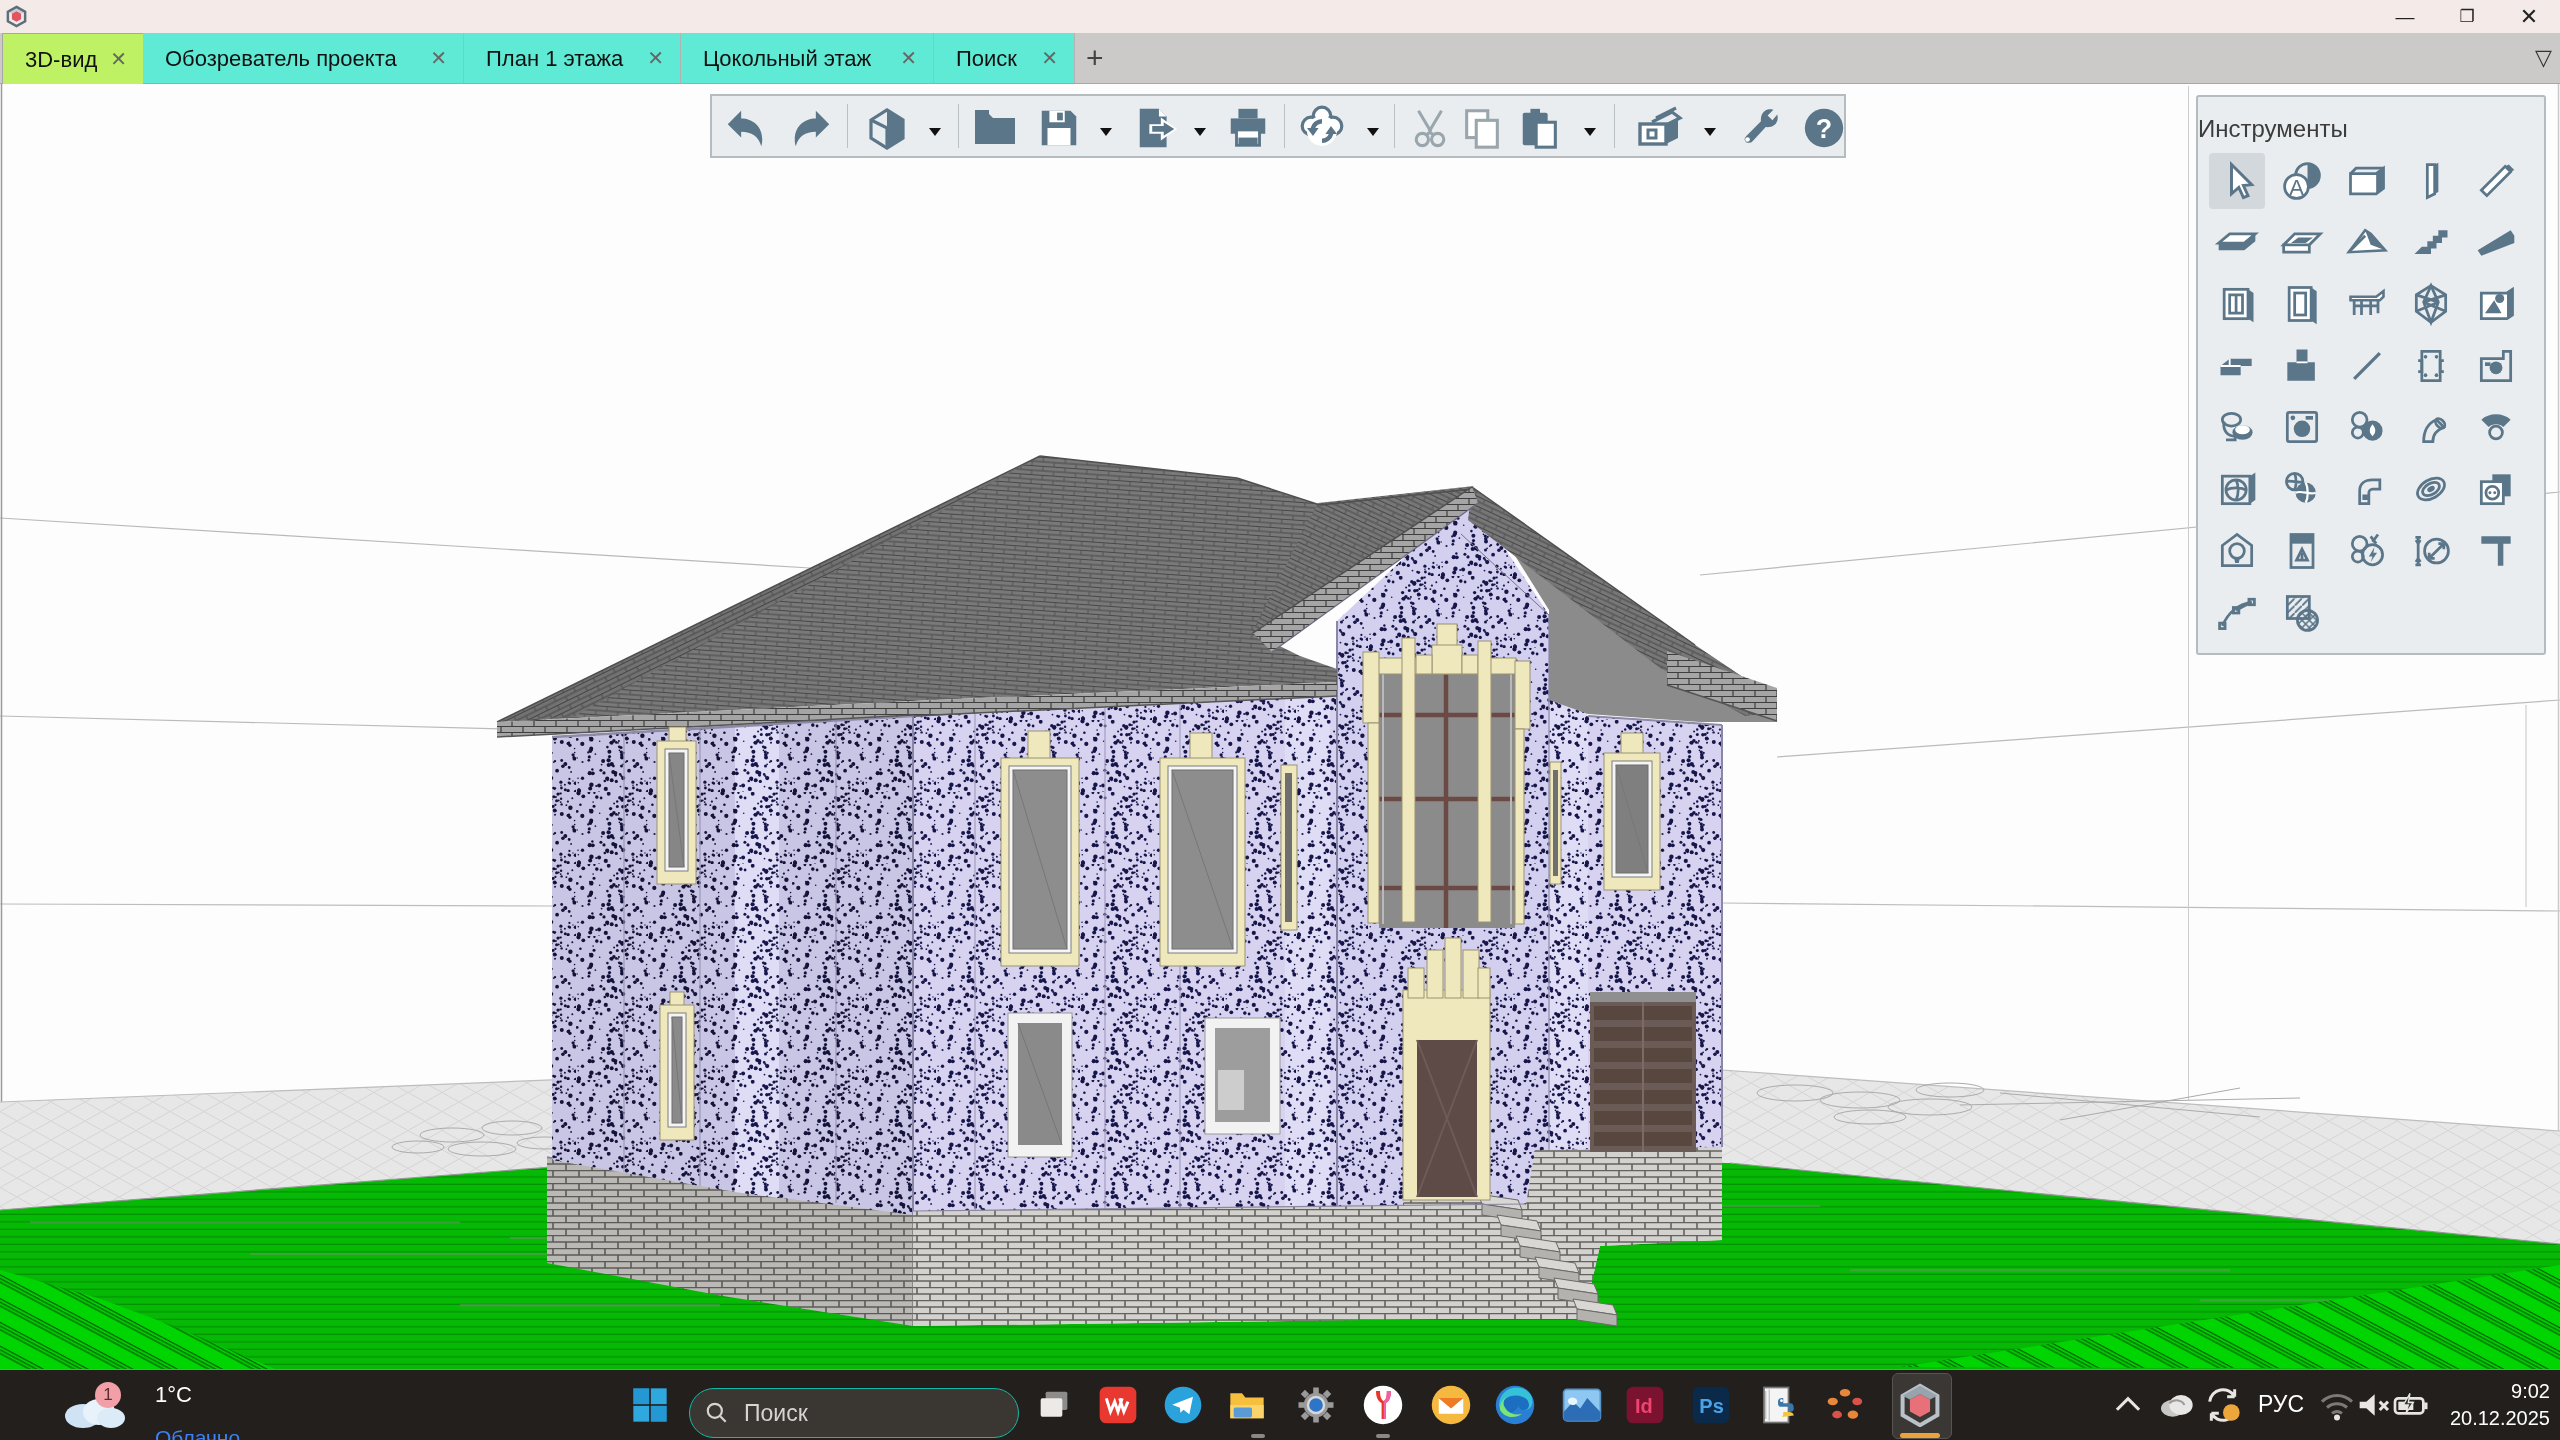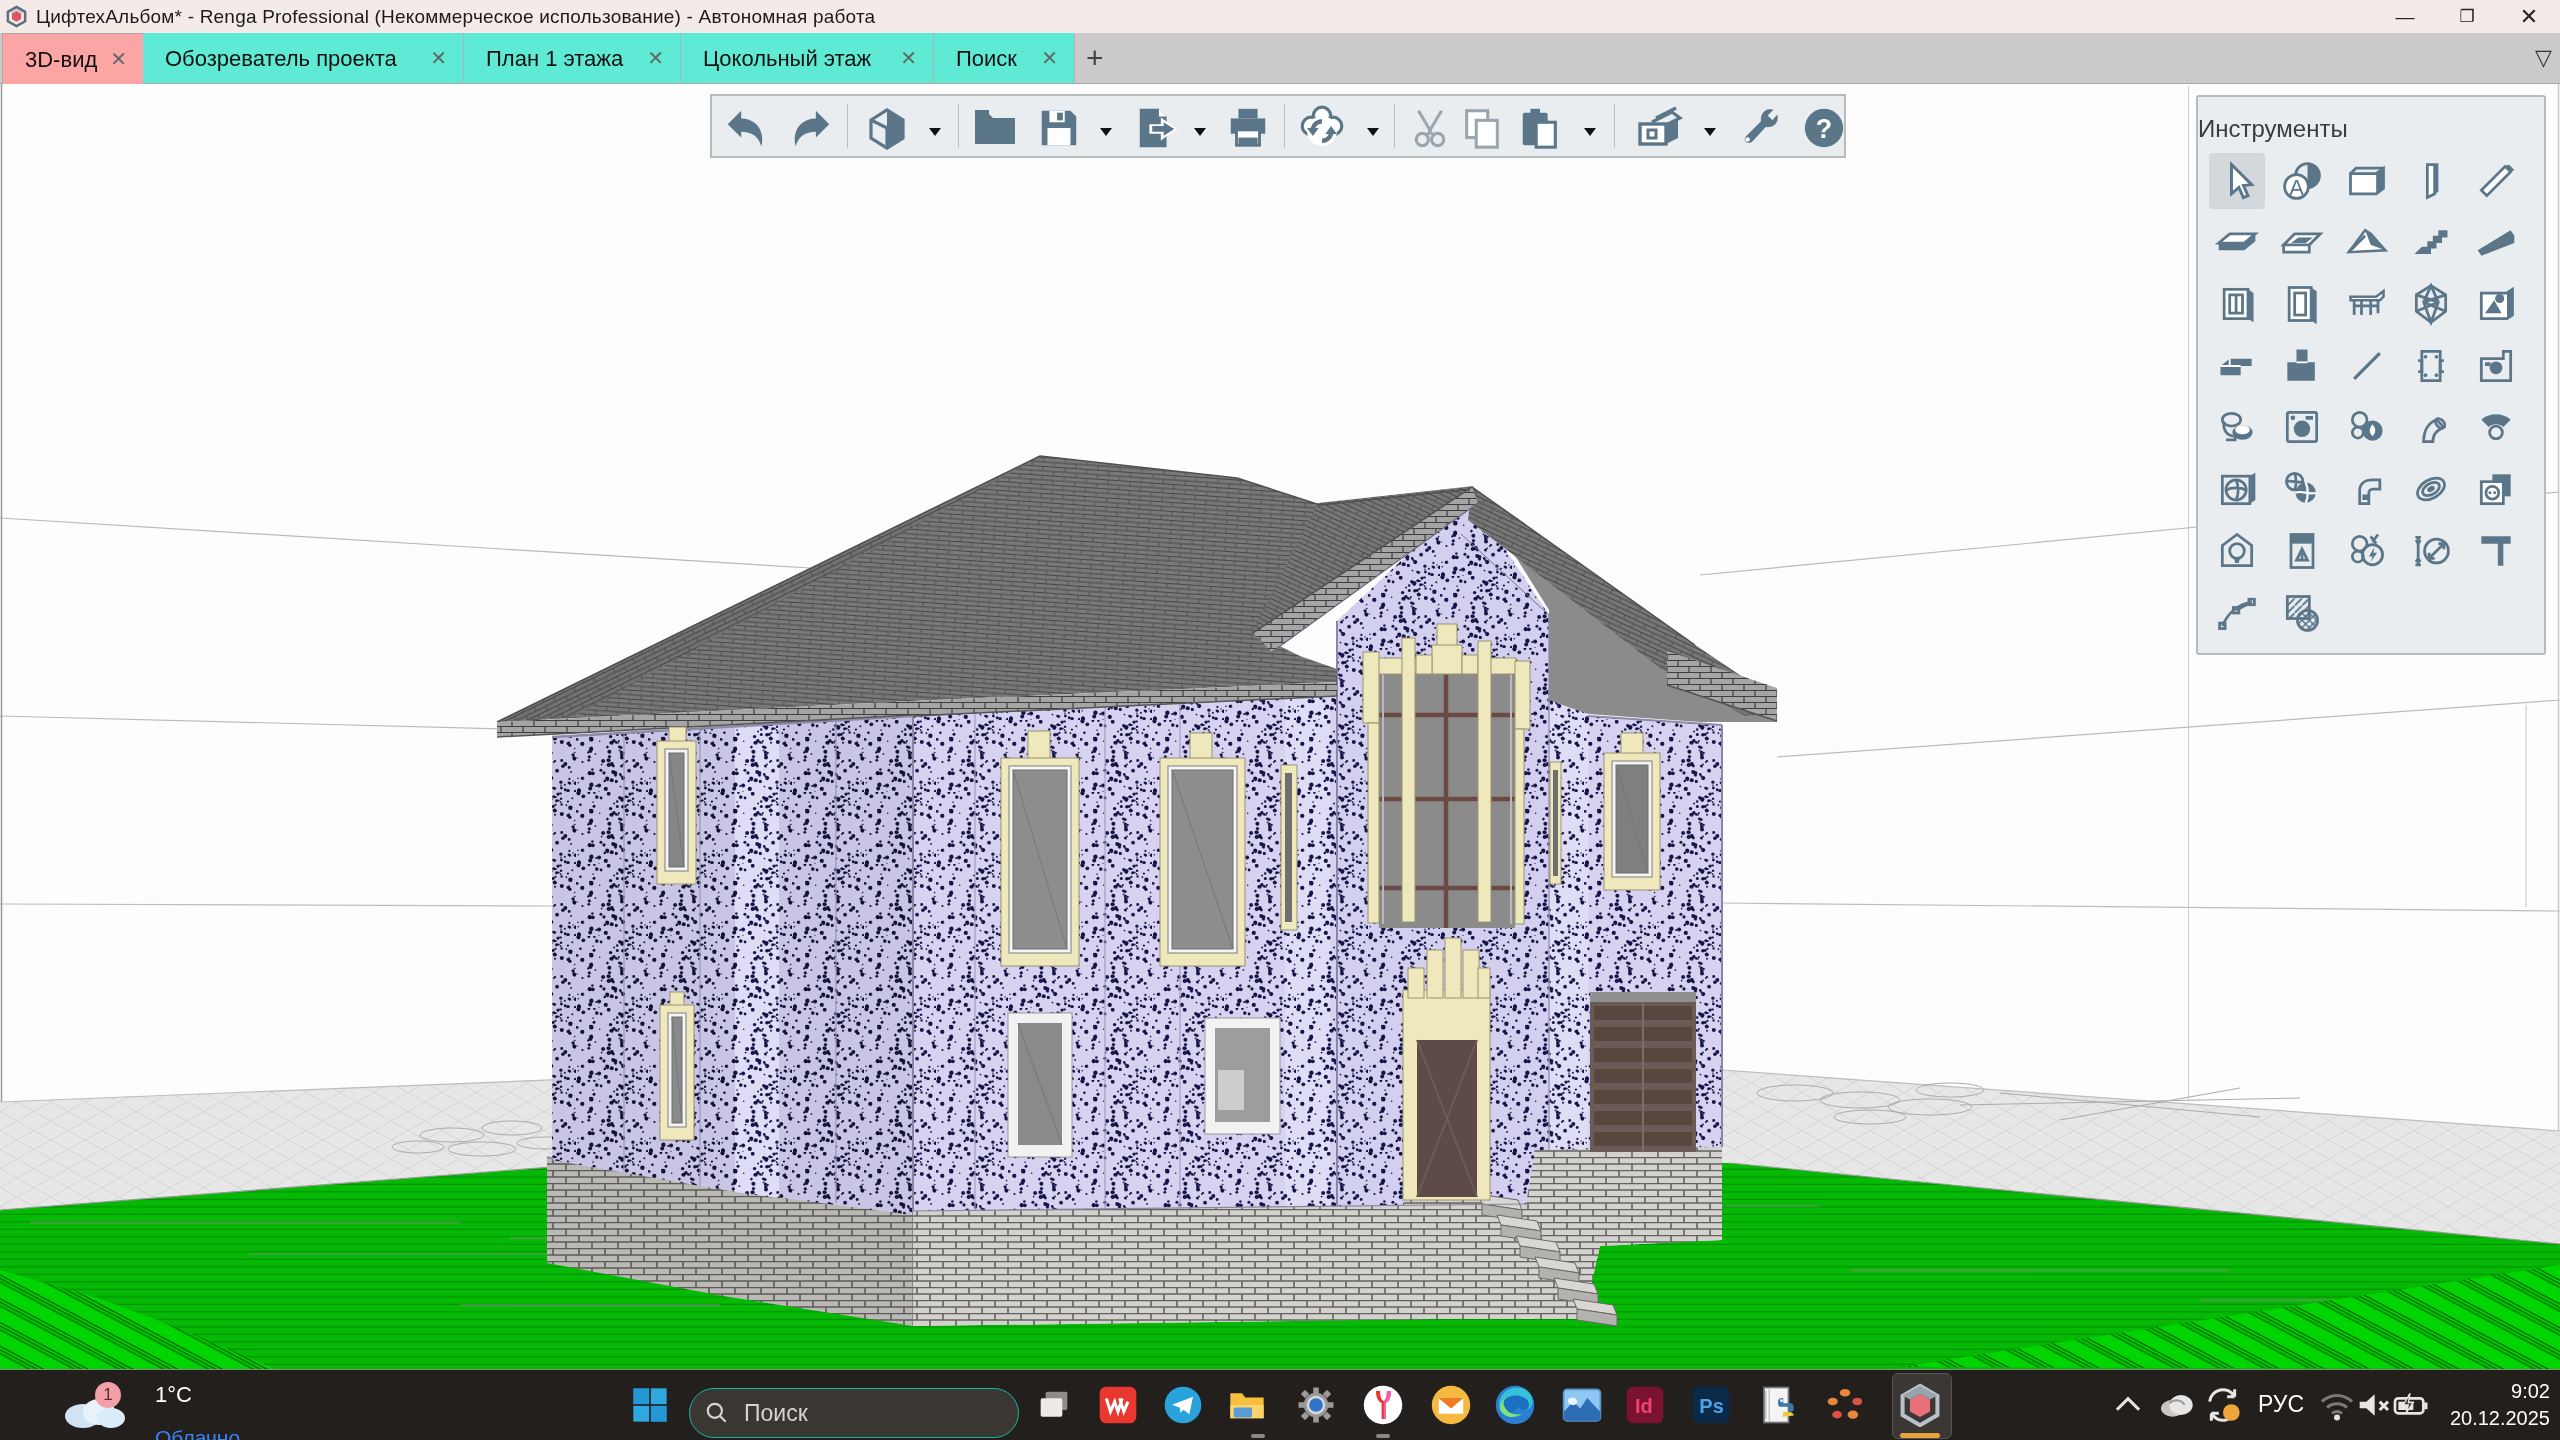--- a/index.html
+++ b/index.html
@@ -2,41 +2,40 @@
 <html><head><meta charset="utf-8"><style>
 html,body{margin:0;padding:0;width:2560px;height:1440px;overflow:hidden;background:#fdfdfd;font-family:"Liberation Sans",sans-serif;}
 #titlebar{position:absolute;left:0;top:0;width:2560px;height:33px;background:#f4ebe9;}
 #title-ic{position:absolute;left:5px;top:5px;width:23px;height:23px;}
 #title-tx{position:absolute;left:36px;top:6px;font-size:19px;color:#1b1b1b;letter-spacing:.2px;}
 .wbtn{position:absolute;top:0;height:33px;width:62px;color:#222;font-size:19px;text-align:center;line-height:33px;}
 #tabbar{position:absolute;left:0;top:33px;width:2560px;height:51px;background:#cccac9;border-bottom:1px solid #a9a7a6;box-sizing:border-box;}
 .tab{position:absolute;top:0;height:50px;background:#5eead4;border-right:1px solid #b5b3b2;font-size:22px;color:#111;}
 .tab .lb{position:absolute;left:22px;top:13px;white-space:nowrap;}
 .tab .cl{position:absolute;right:16px;top:13px;color:#666;font-size:20px;}
-.tab.act{background:#fca5a5;border:1px solid #a9a7a6;border-bottom:none;height:51px;}
+.tab.act{background:#bef264;border:1px solid #a9a7a6;border-bottom:none;height:51px;}
 #plus{position:absolute;top:8px;font-size:30px;color:#444;}
 #dd{position:absolute;right:8px;top:12px;color:#333;font-size:22px;}
 #viewport{position:absolute;left:0;top:84px;width:2560px;height:1285px;background:#fdfdfd;}
 #toolbar{position:absolute;left:710px;top:10px;width:1136px;height:64px;background:#e9edf0;border:2px solid #b4bcc0;box-sizing:border-box;}
 #tools{position:absolute;left:2196px;top:11px;width:350px;height:560px;background:#e9edf0;border:2px solid #b4bcc0;border-radius:3px;box-sizing:border-box;}
 #tools h3{margin:0;font-size:24px;font-weight:400;color:#3c3c3c;margin-top:18px;}
 #taskbar{position:absolute;left:0;top:1369px;width:2560px;height:71px;background:#221f1d;border-top:1px solid #8a8884;box-sizing:border-box;}
 #weather{position:absolute;left:55px;top:10px;width:260px;height:52px;color:#fff;}
 #search{position:absolute;left:689px;top:18px;width:330px;height:50px;background:#39363305;background:#3a3733;border:1px solid #14b8a6;border-radius:25px;box-sizing:border-box;color:#cfcdca;}
 #clock{position:absolute;right:10px;top:8px;color:#fff;text-align:right;font-size:20px;line-height:27px;}
 </style></head><body>
 <div id="titlebar">
  <svg id="title-ic" viewBox="0 0 24 24">
       <g fill="none" stroke="#5c6f7b" stroke-width="2.6">
         <path d="M12 2 L21 7 V17 L12 22 L3 17 V7 Z"></path>
       </g>
       <path d="M12 6.5 L16.8 9.2 V14.8 L12 17.5 L7.2 14.8 V9.2 Z" fill="#e05660"></path>
       <path d="M12 2 L21 7 L16.8 9.2 L12 6.5 L7.2 9.2 L3 7 Z" fill="#5c6f7b" opacity=".25"></path>
     </svg>
- <div id="title-tx">ЦифтехАльбом* - Renga Professional (Некоммерческое использование) - Автономная работа</div>
  <div class="wbtn" style="right:124px;">—</div>
  <div class="wbtn" style="right:62px;font-size:17px;">❐</div>
  <div class="wbtn" style="right:0;font-size:22px;">✕</div>
 </div>
 <div id="tabbar">
  <div class="tab act" style="left:2px;width:140px;">
       <span class="lb">3D-вид</span>
       <span class="cl">✕</span>
     </div>
  <div class="tab" style="left:143px;width:320px;">

